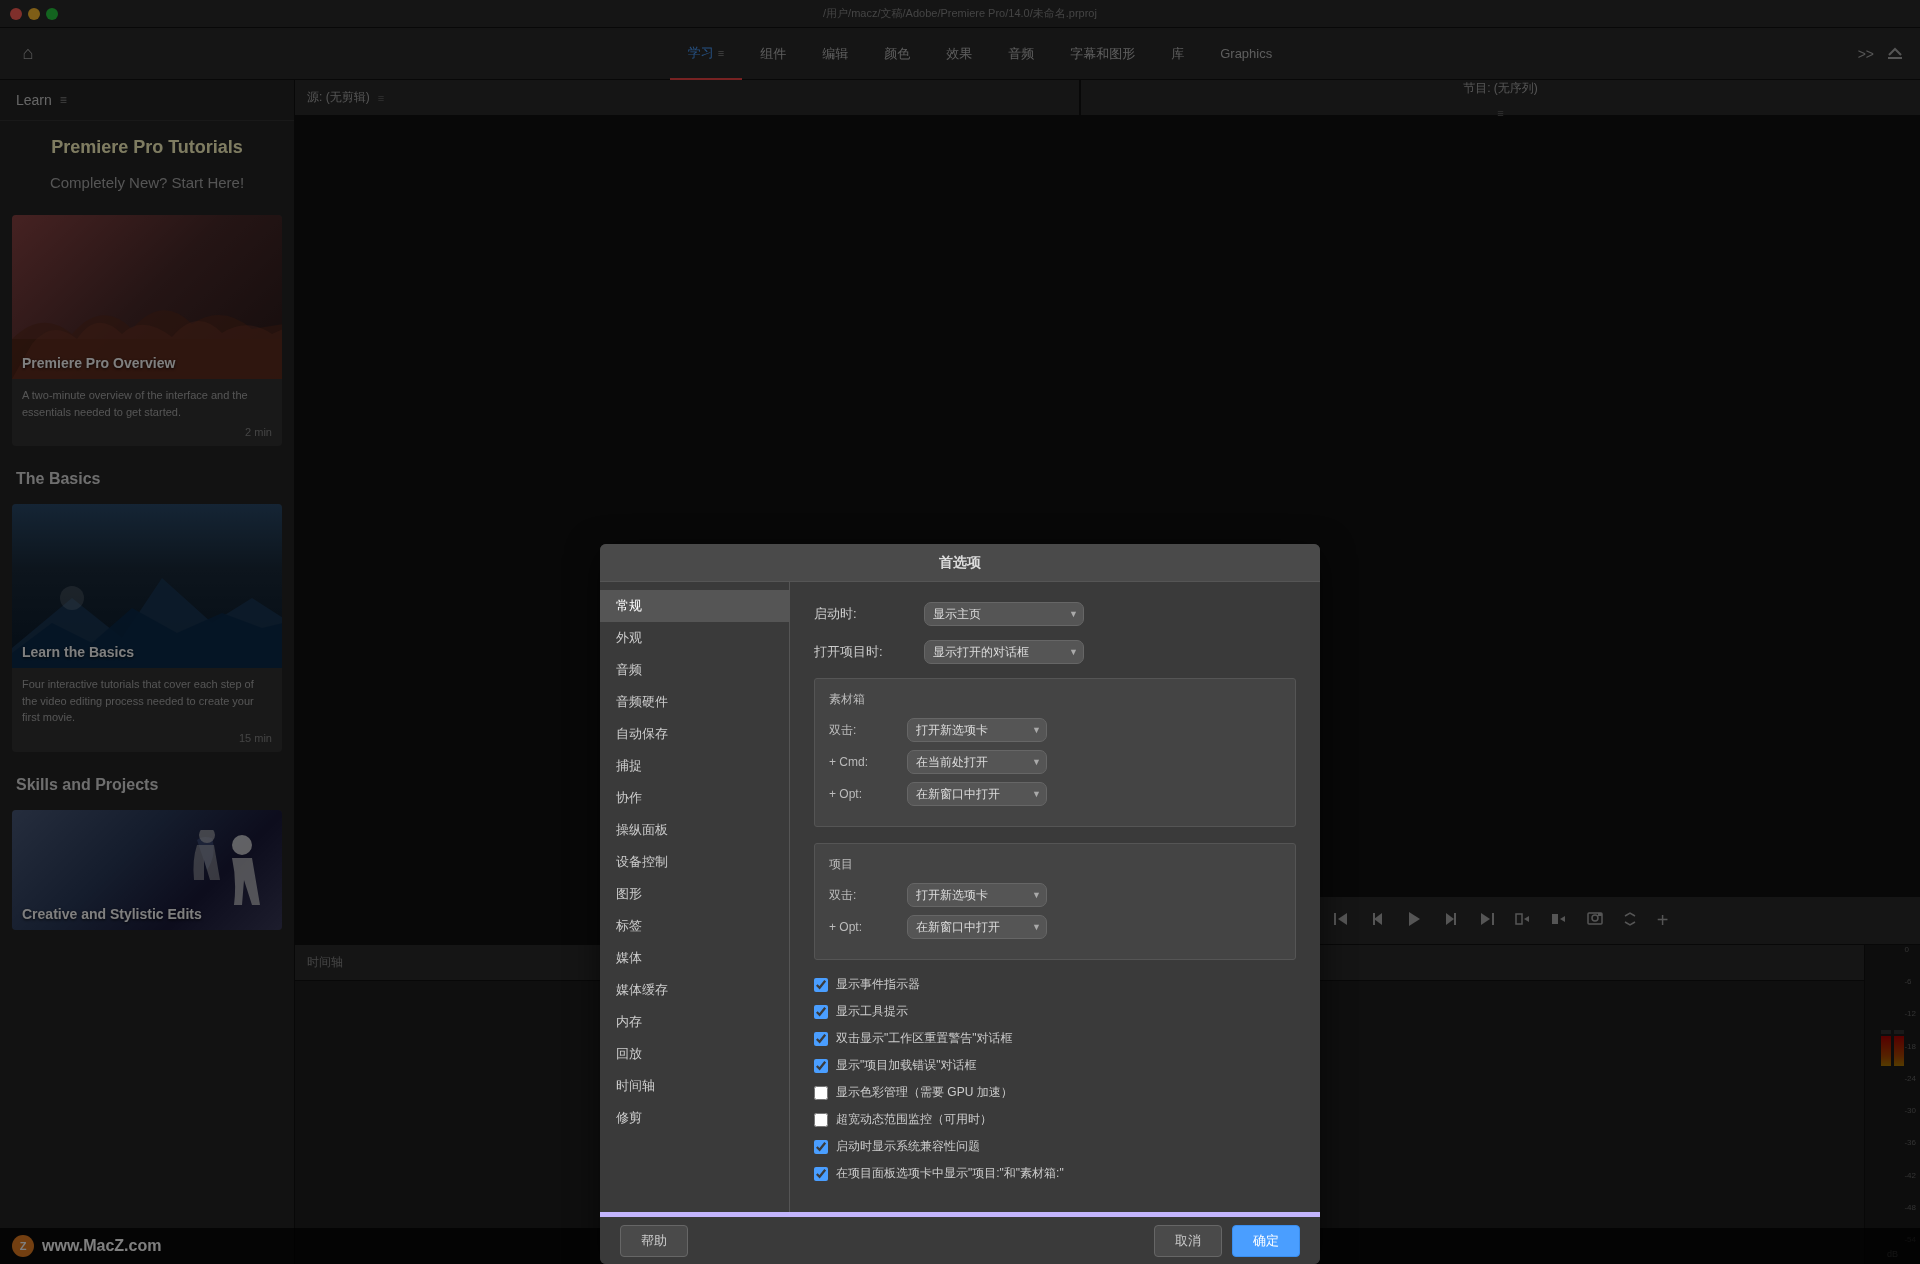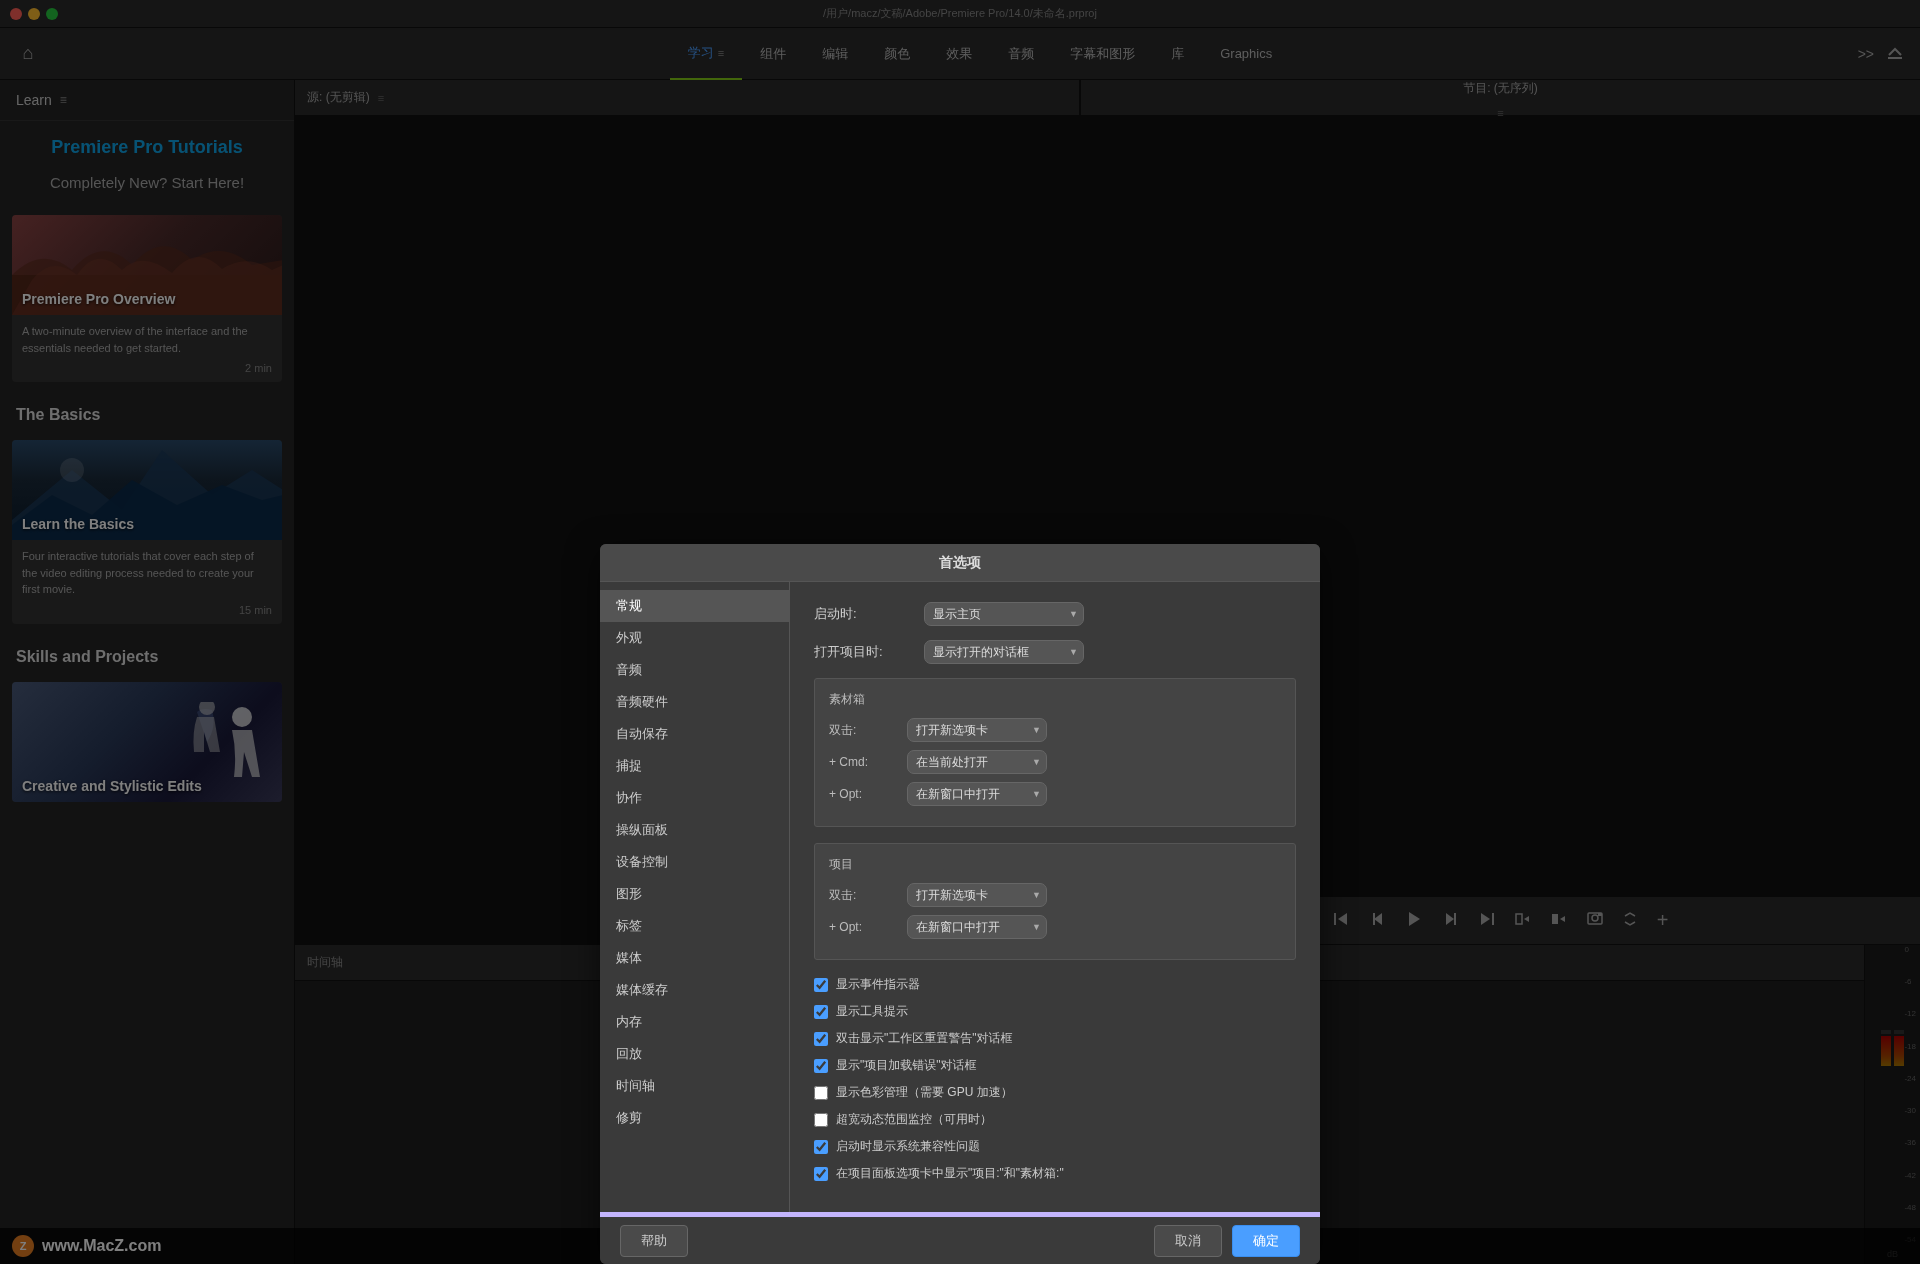--- a/index.html
+++ b/index.html
@@ -74,21 +74,21 @@
       height: 52px;
       display: flex;
       align-items: center;
       font-size: 13px;
       color: #bbb;
       cursor: pointer;
       position: relative;
     }
     .menu-item.active {
       color: #4a9eff;
-      border-bottom: 2px solid #84cc16;
+      border-bottom: 2px solid #ef4444;
     }
     .menu-icon {
       font-size: 11px;
       margin-left: 4px;
       color: #888;
     }
     .menu-right {
       position: absolute;
       right: 16px;
       display: flex;
@@ -133,40 +133,40 @@
       font-weight: 500;
     }
     .panel-menu-icon {
       font-size: 12px;
       color: #888;
       cursor: pointer;
     }
     .tutorials-title {
       padding: 16px 16px 8px;
       font-size: 18px;
-      color: #0ea5e9;
+      color: #fef9c3;
       font-weight: 600;
       text-align: center;
     }
     .start-here {
       padding: 8px 16px 16px;
       font-size: 15px;
       color: #aaa;
       text-align: center;
     }
     .tutorial-card {
       margin: 8px 12px;
       border-radius: 4px;
       overflow: hidden;
       cursor: pointer;
       background: #333;
     }
     .tutorial-card-image {
       width: 100%;
-      height: 100px;
+      height: 164px;
       position: relative;
       overflow: hidden;
       display: flex;
       align-items: center;
       justify-content: center;
     }
     .card-bg-overview {
       background: linear-gradient(135deg, #8b4444 0%, #4a2a2a 50%, #2a1a1a 100%);
       width: 100%;
       height: 100%;

